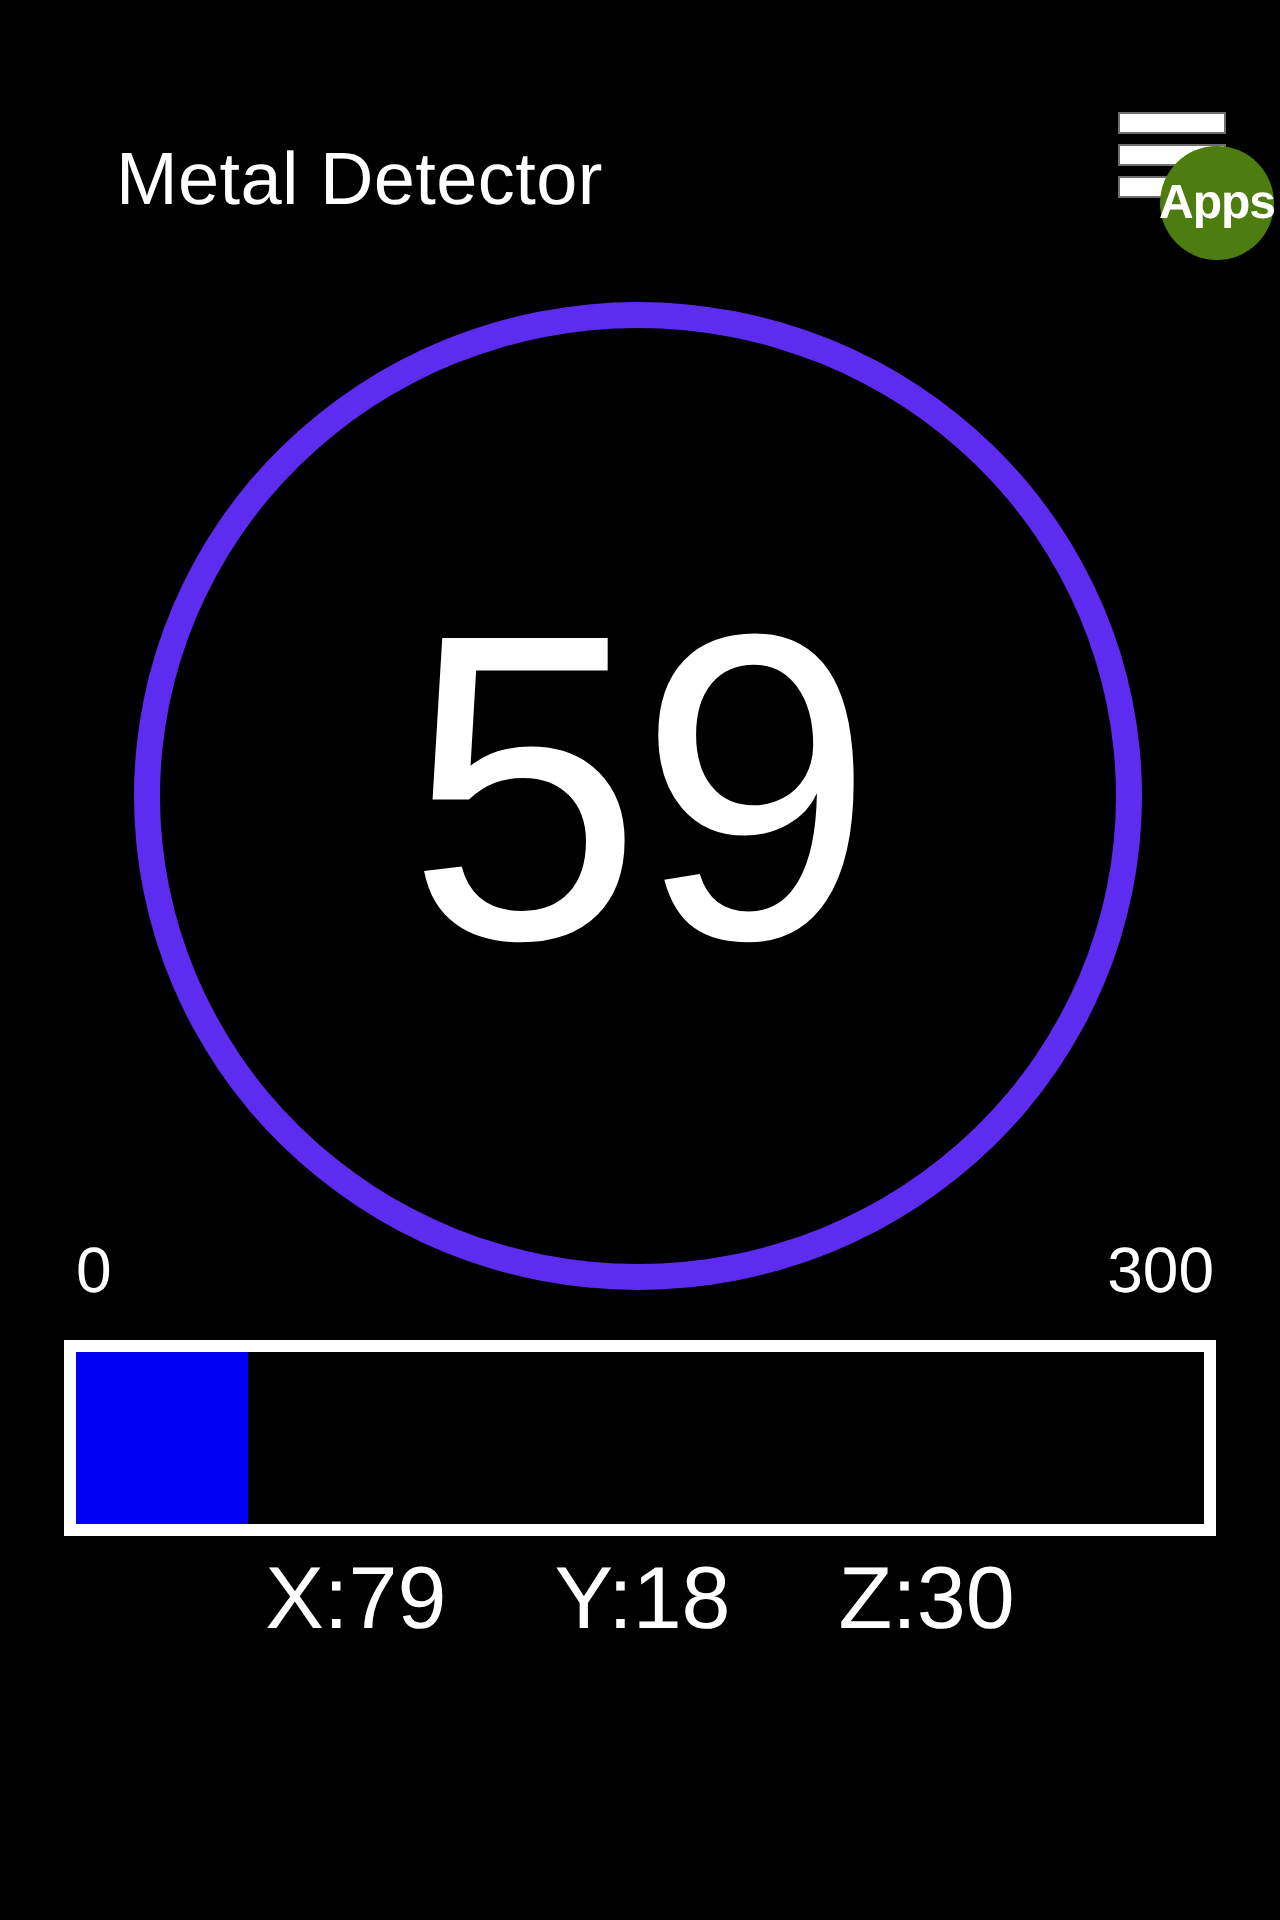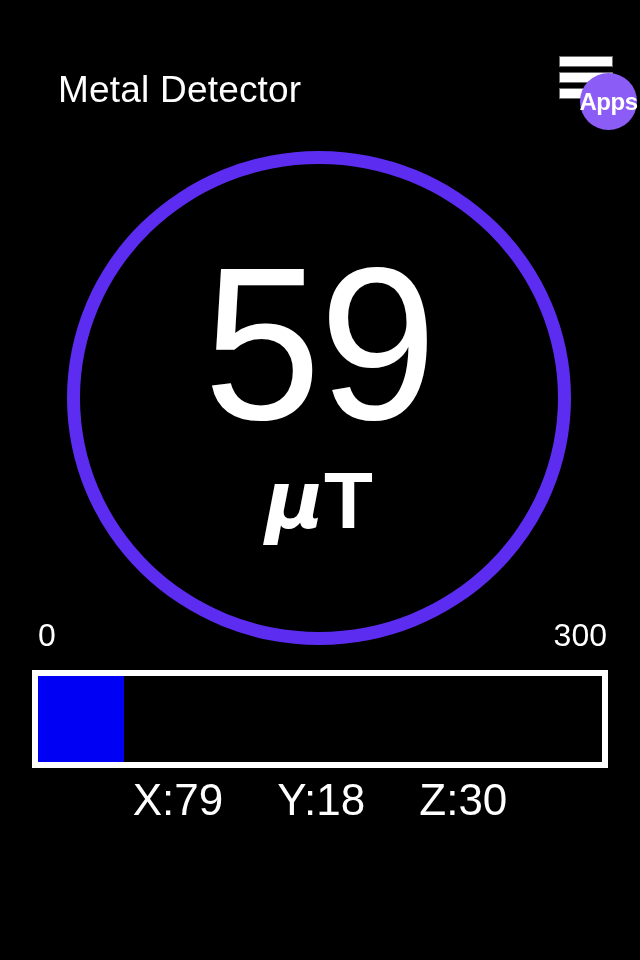--- a/index.html
+++ b/index.html
@@ -229,33 +229,30 @@
 
   <div id="header">
     <div id="app-title">Metal Detector</div>
 
     <div id="apps-badge">
       <div id="hamburger-icon">
         <div class="bar b1"></div>
         <div class="bar b2"></div>
         <div class="bar b3"></div>
       </div>
-      <div id="apps-circle" style="background: #8b5cf6;">
+      <div id="apps-circle" style="background: #4d7c0f;">
         <span id="apps-label">Apps</span>
       </div>
     </div>
   </div>
 
   <div id="gauge">
     <div id="gauge-ring" style="border-color: rgb(92, 44, 240);"></div>
     <div id="gauge-readout">
       <div id="gauge-value">59</div>
-      <div id="gauge-unit">
-        <span class="mu">μ</span><span>T</span>
-      </div>
     </div>
   </div>
 
   <div id="scale-labels">
     <div id="scale-min">0</div>
     <div id="scale-max">300</div>
   </div>
 
   <div id="level-bar" style="border-color: rgb(255, 255, 255); background: rgb(0, 0, 0);">
     <div id="level-bar-track">

